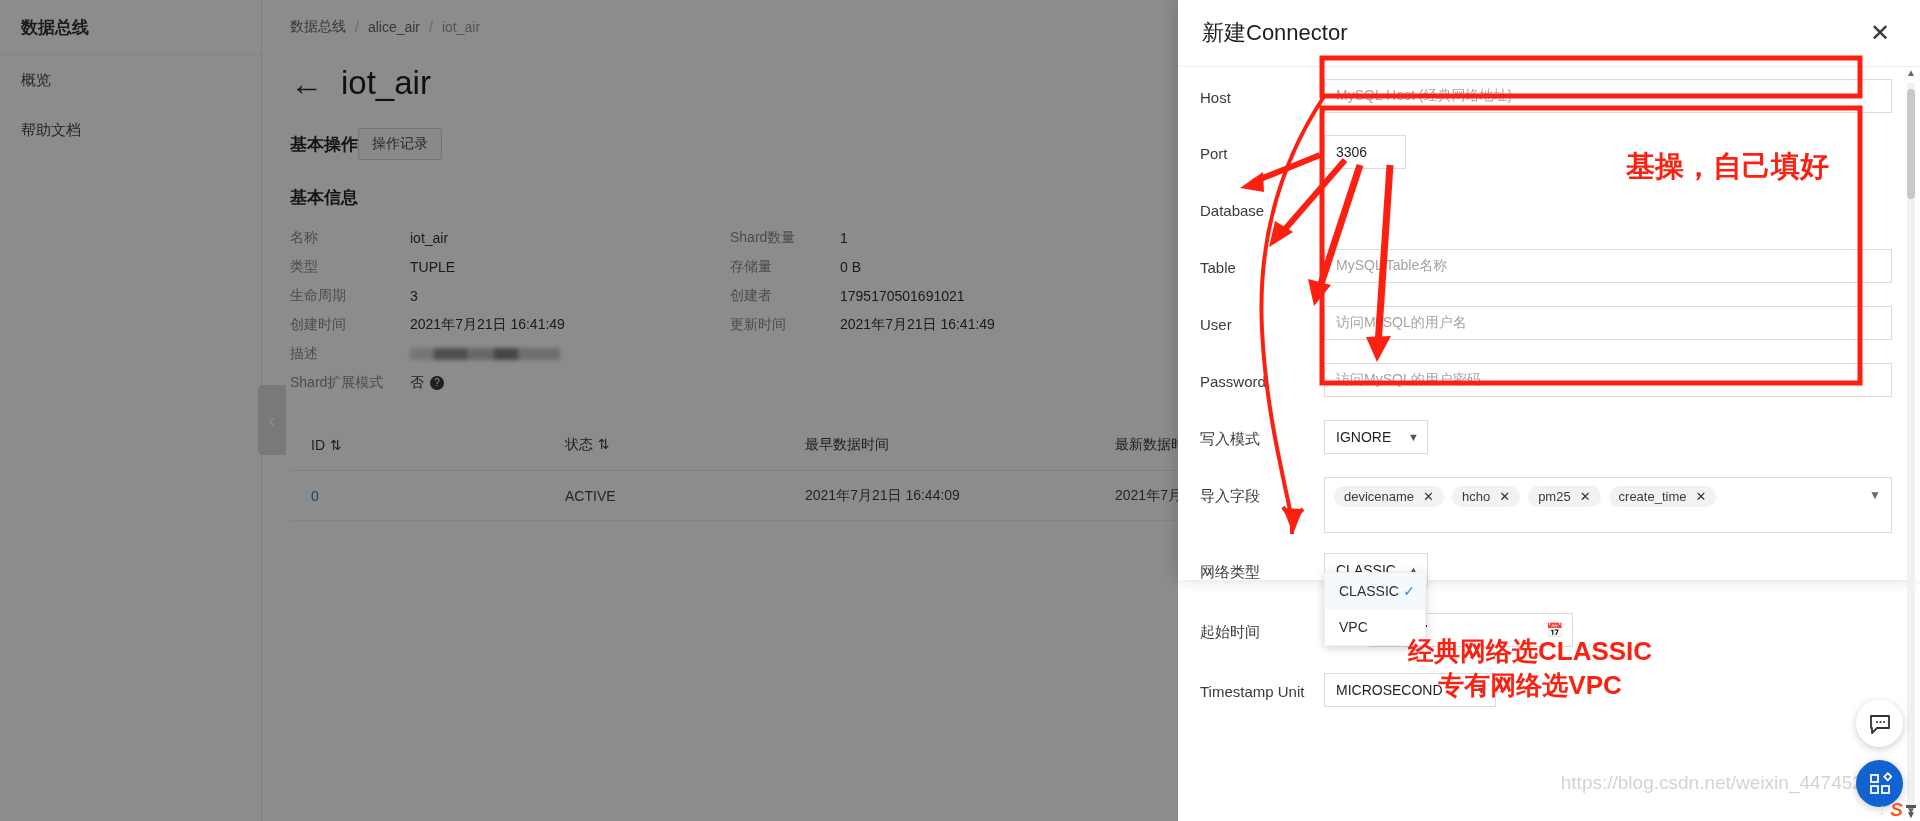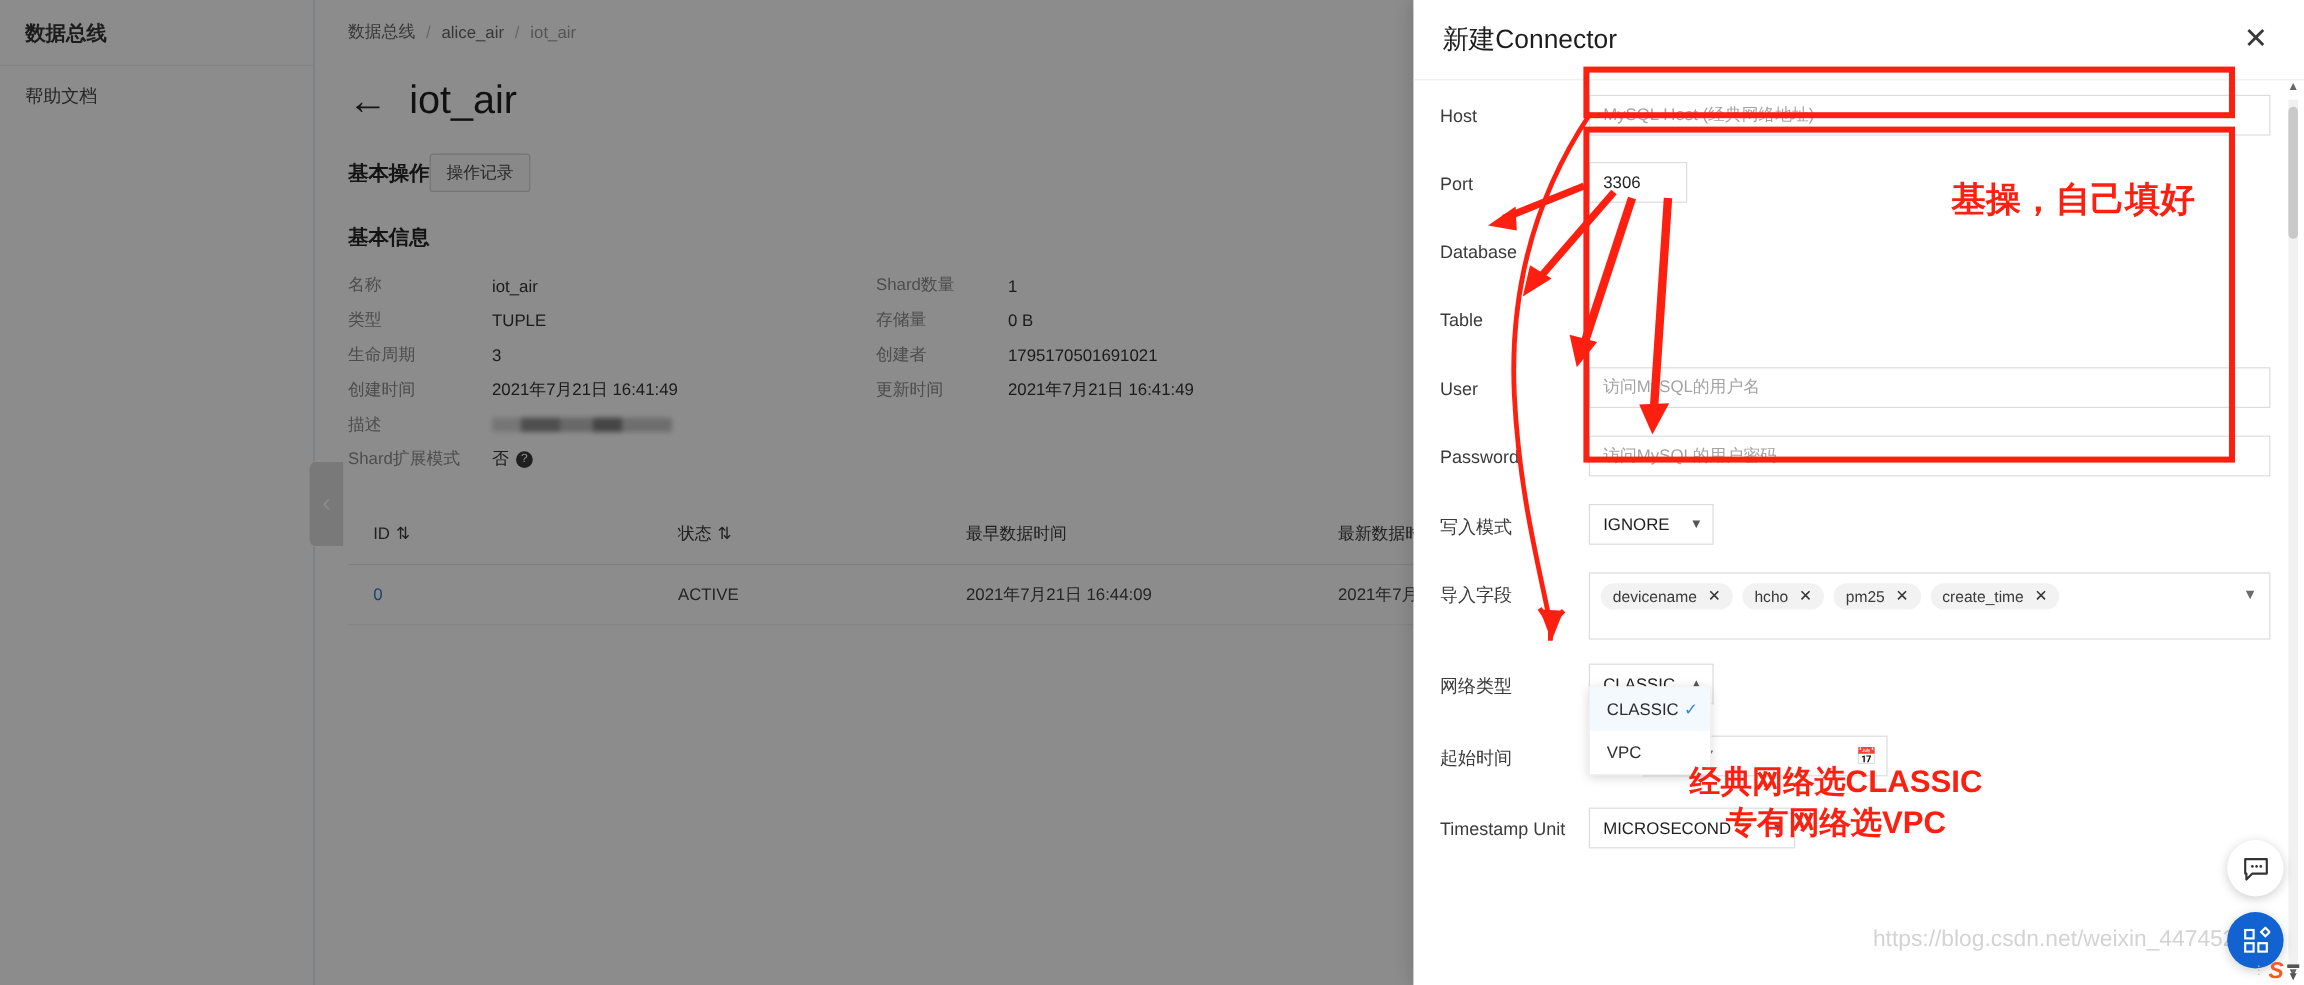--- a/index.html
+++ b/index.html
@@ -93,21 +93,21 @@
     background:#e0e0e0; border-radius: 5px 0 0 5px; display:flex; align-items:center; justify-content:center;
     color:#fff; font-size: 21px;
   }
   .collapse-handle.left-edge { left: 258px; top: 385px; background:#dcdcdc; color:#fff; }
 
   
   .dim { position: absolute; left:0; top:0; width: 1178px; height: 821px; background: rgba(0,0,0,0.45); }
 
   
   .modal {
-    position: absolute; right: 0; top: 0; width: 742px; height: 821px;
+    position: absolute; right: 0; top: 0; width: 742px; height: 580px;
     background: #fff; box-shadow: -3px 0 14px rgba(0,0,0,0.14);
   }
   .modal-head {
     height: 67px; display: flex; align-items: center; justify-content: space-between;
     padding: 0 30px 0 24px; border-bottom: 1px solid #ededed;
   }
   .modal-title { font-size: 22px; color: #1d1d1d; }
   .modal-close { font-size: 24px; color: #3a3a3a; line-height: 1; }
 
   .modal-body { position: relative; height: 754px; padding: 12px 0 0 0; }
@@ -188,20 +188,23 @@
 </head>
 <body>
 
 <div id="root">
 
   <div class="bg-page">
 
     <div class="sidebar">
       <div class="sidebar-title">数据总线</div>
       <div class="sidebar-item">
+        <span>概览</span>
+      </div>
+      <div class="sidebar-item">
         <span>帮助文档</span>
       </div>
     </div>
 
     <div class="content">
 
       <div class="breadcrumb">
         <span class="crumb">数据总线</span>
         <span class="sep">/</span>
         <span class="crumb">alice_air</span>
@@ -322,20 +325,23 @@
             <div class="inp narrow">3306</div>
           </div>
       </div>
 
       <div class="frow" style="height:57px;">
         <div class="flabel">Database</div>
       </div>
 
       <div class="frow" style="height:57px;">
         <div class="flabel">Table</div>
+        <div class="fctrl">
+            <div class="inp ph">MySQL Table名称</div>
+          </div>
       </div>
 
       <div class="frow" style="height:57px;">
         <div class="flabel">User</div>
         <div class="fctrl">
             <div class="inp ph">访问MySQL的用户名</div>
           </div>
       </div>
 
       <div class="frow" style="height:57px;">

